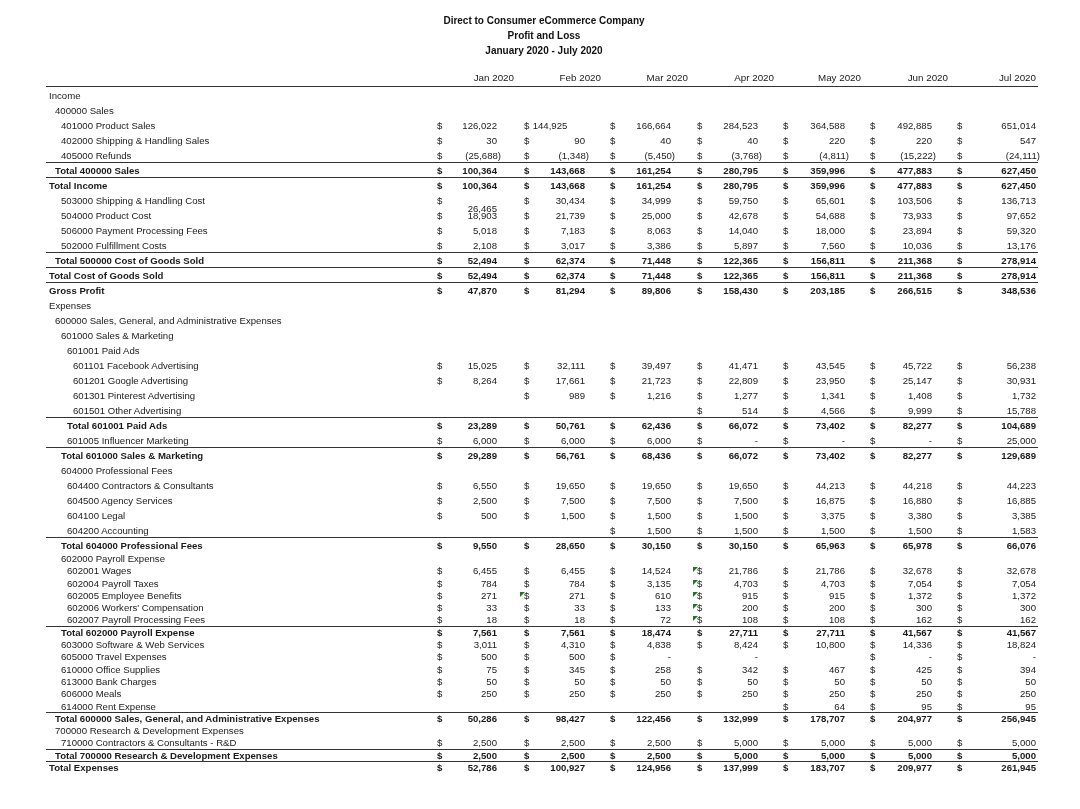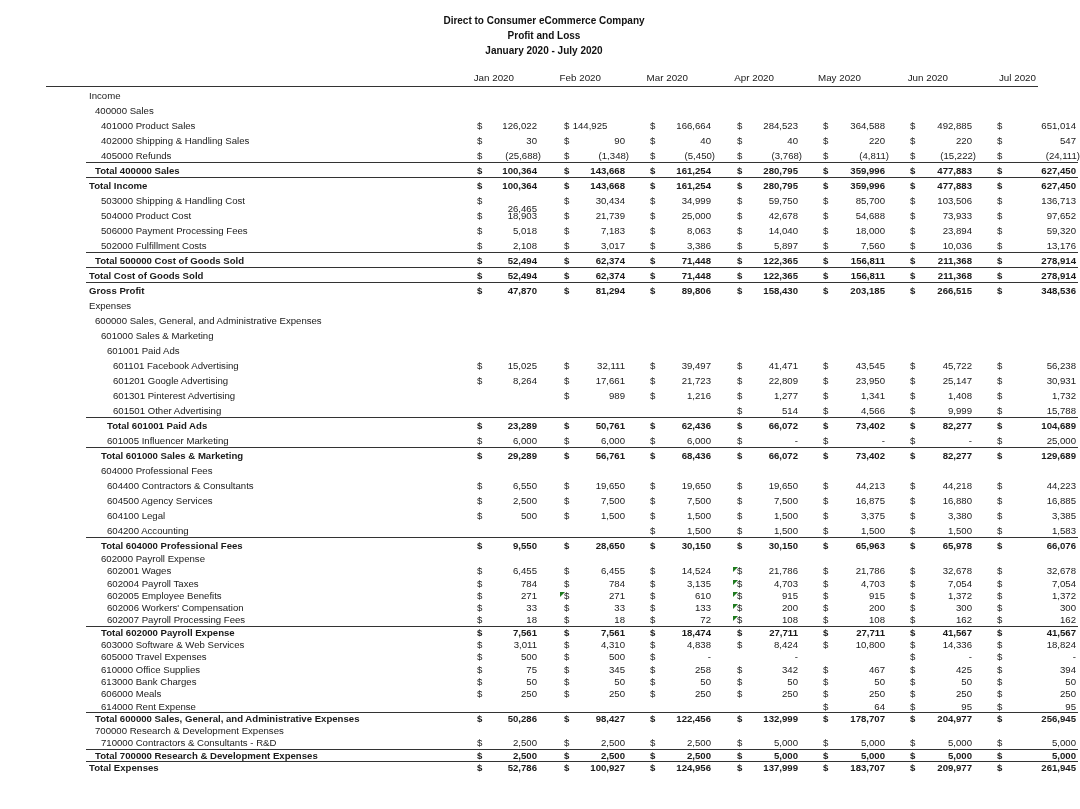--- a/index.html
+++ b/index.html
@@ -3,21 +3,21 @@
 <meta charset="utf-8">
 <style>
   html, body { margin:0; padding:0; background:#ffffff; }
   body { width:1080px; height:809px; overflow:hidden; position:relative;
          font-family:"Liberation Sans", sans-serif; color:#1a1a1a; font-size:9.6px; }
   .title-block { position:absolute; left:0; top:13px; width:1080px; text-align:center; }
   .title-line { font-weight:bold; font-size:10px; height:15px; line-height:15px; margin-left:8px; color:#111; }
   .col-headers { position:absolute; top:72px; left:0; width:1080px; height:14px; }
   .col-head { position:absolute; text-align:right; font-size:9.8px; width:80px; top:0; }
   .header-rule { position:absolute; top:86px; left:46px; width:992px; height:1px; background:#333; }
-  .rows { position:absolute; top:88px; left:8px; width:960px;padding-left:32px; }
+  .rows { position:absolute; top:88px; left:0; width:960px; }
   .row { position:relative; height:15px; line-height:15px; white-space:nowrap; }
   .row.compact { height:12.3px; line-height:12.3px; }
   .row .label { position:absolute; left:0; }
   .row.bold .label, .row.bold .val, .row.bold .dol { font-weight:bold; }
   .row .dol { position:absolute; width:8px; text-align:left; }
   .row .val { position:absolute; width:70px; text-align:right; }
   .row.ruled::after { content:""; position:absolute; left:46px; width:992px; bottom:0; height:1px; background:#333; }
   .ind0 { padding-left:49px; }
   .ind1 { padding-left:55px; }
   .ind2 { padding-left:61px; }
@@ -141,21 +141,21 @@
       <span class="label ind2">503000 Shipping &amp; Handling Cost</span>
       <span class="dol" style="left: 437px;">$</span>
       <span class="val" style="left: 427px; margin-top: 8px;">26,465</span>
       <span class="dol" style="left: 524px;">$</span>
       <span class="val" style="left: 515px;">30,434</span>
       <span class="dol" style="left: 610px;">$</span>
       <span class="val" style="left: 601px;">34,999</span>
       <span class="dol" style="left: 697px;">$</span>
       <span class="val" style="left: 688px;">59,750</span>
       <span class="dol" style="left: 783px;">$</span>
-      <span class="val" style="left: 775px;">85,700</span>
+      <span class="val" style="left: 775px;">65,601</span>
       <span class="dol" style="left: 870px;">$</span>
       <span class="val" style="left: 862px;">103,506</span>
       <span class="dol" style="left: 957px;">$</span>
       <span class="val" style="left: 966px;">136,713</span>
     </div>
     <div class="row">
       <span class="label ind2">504000 Product Cost</span>
       <span class="dol" style="left: 437px;">$</span>
       <span class="val" style="left: 427px;">18,903</span>
       <span class="dol" style="left: 524px;">$</span>

